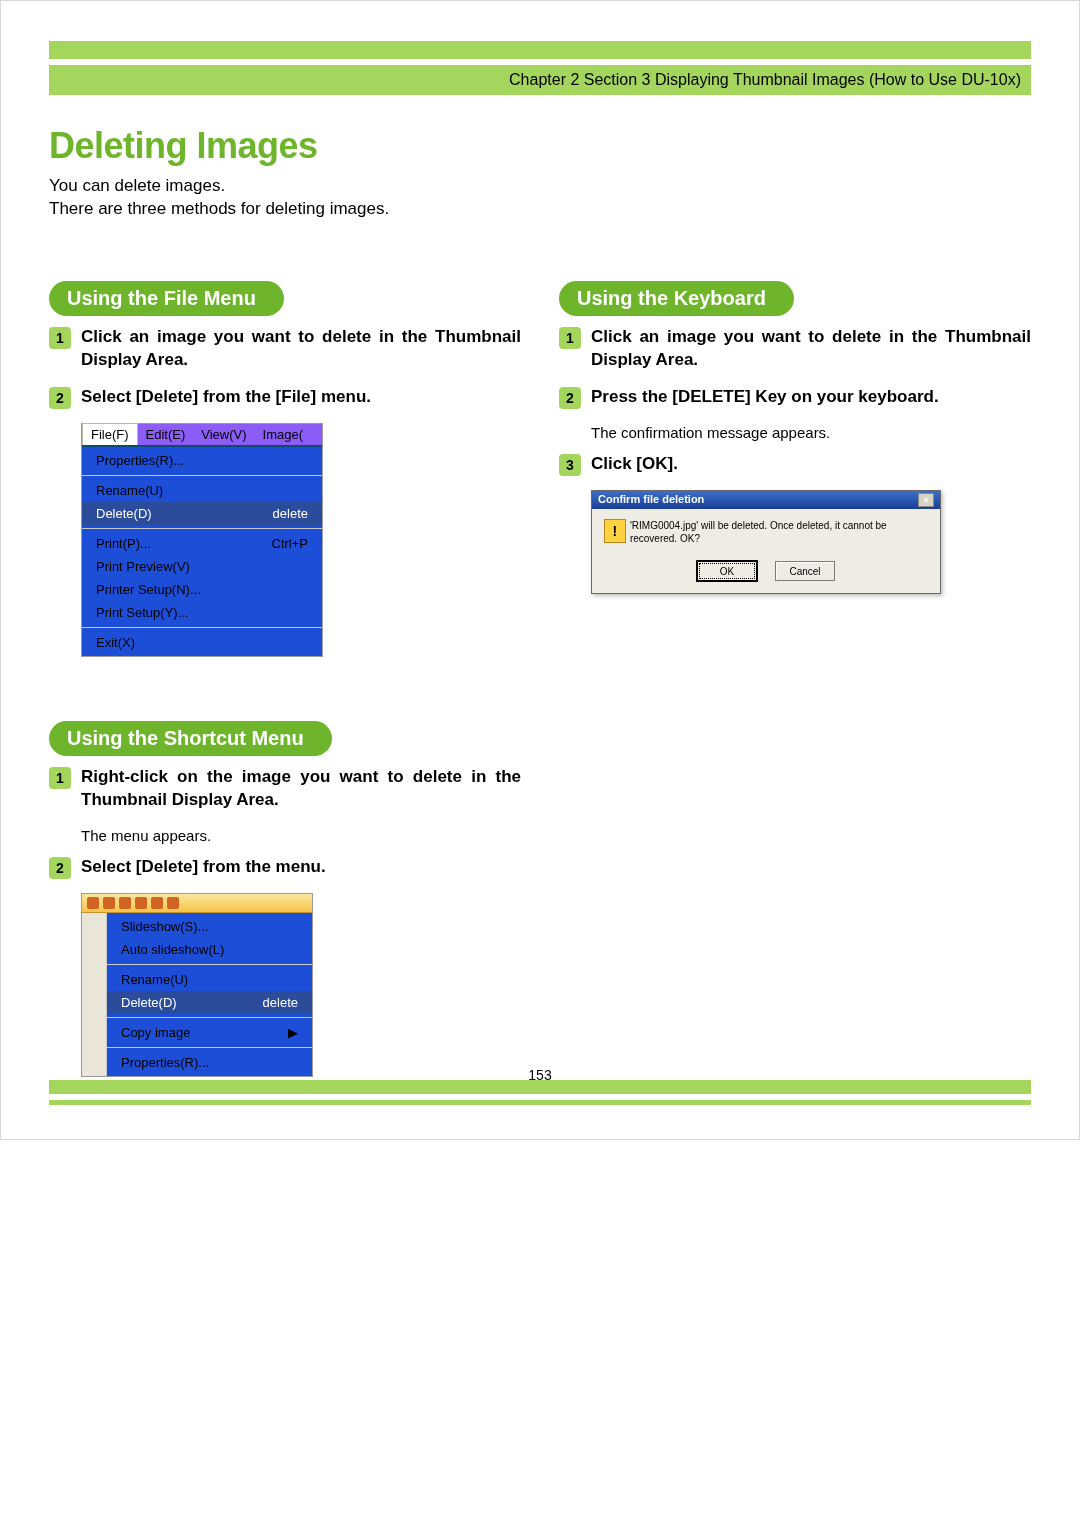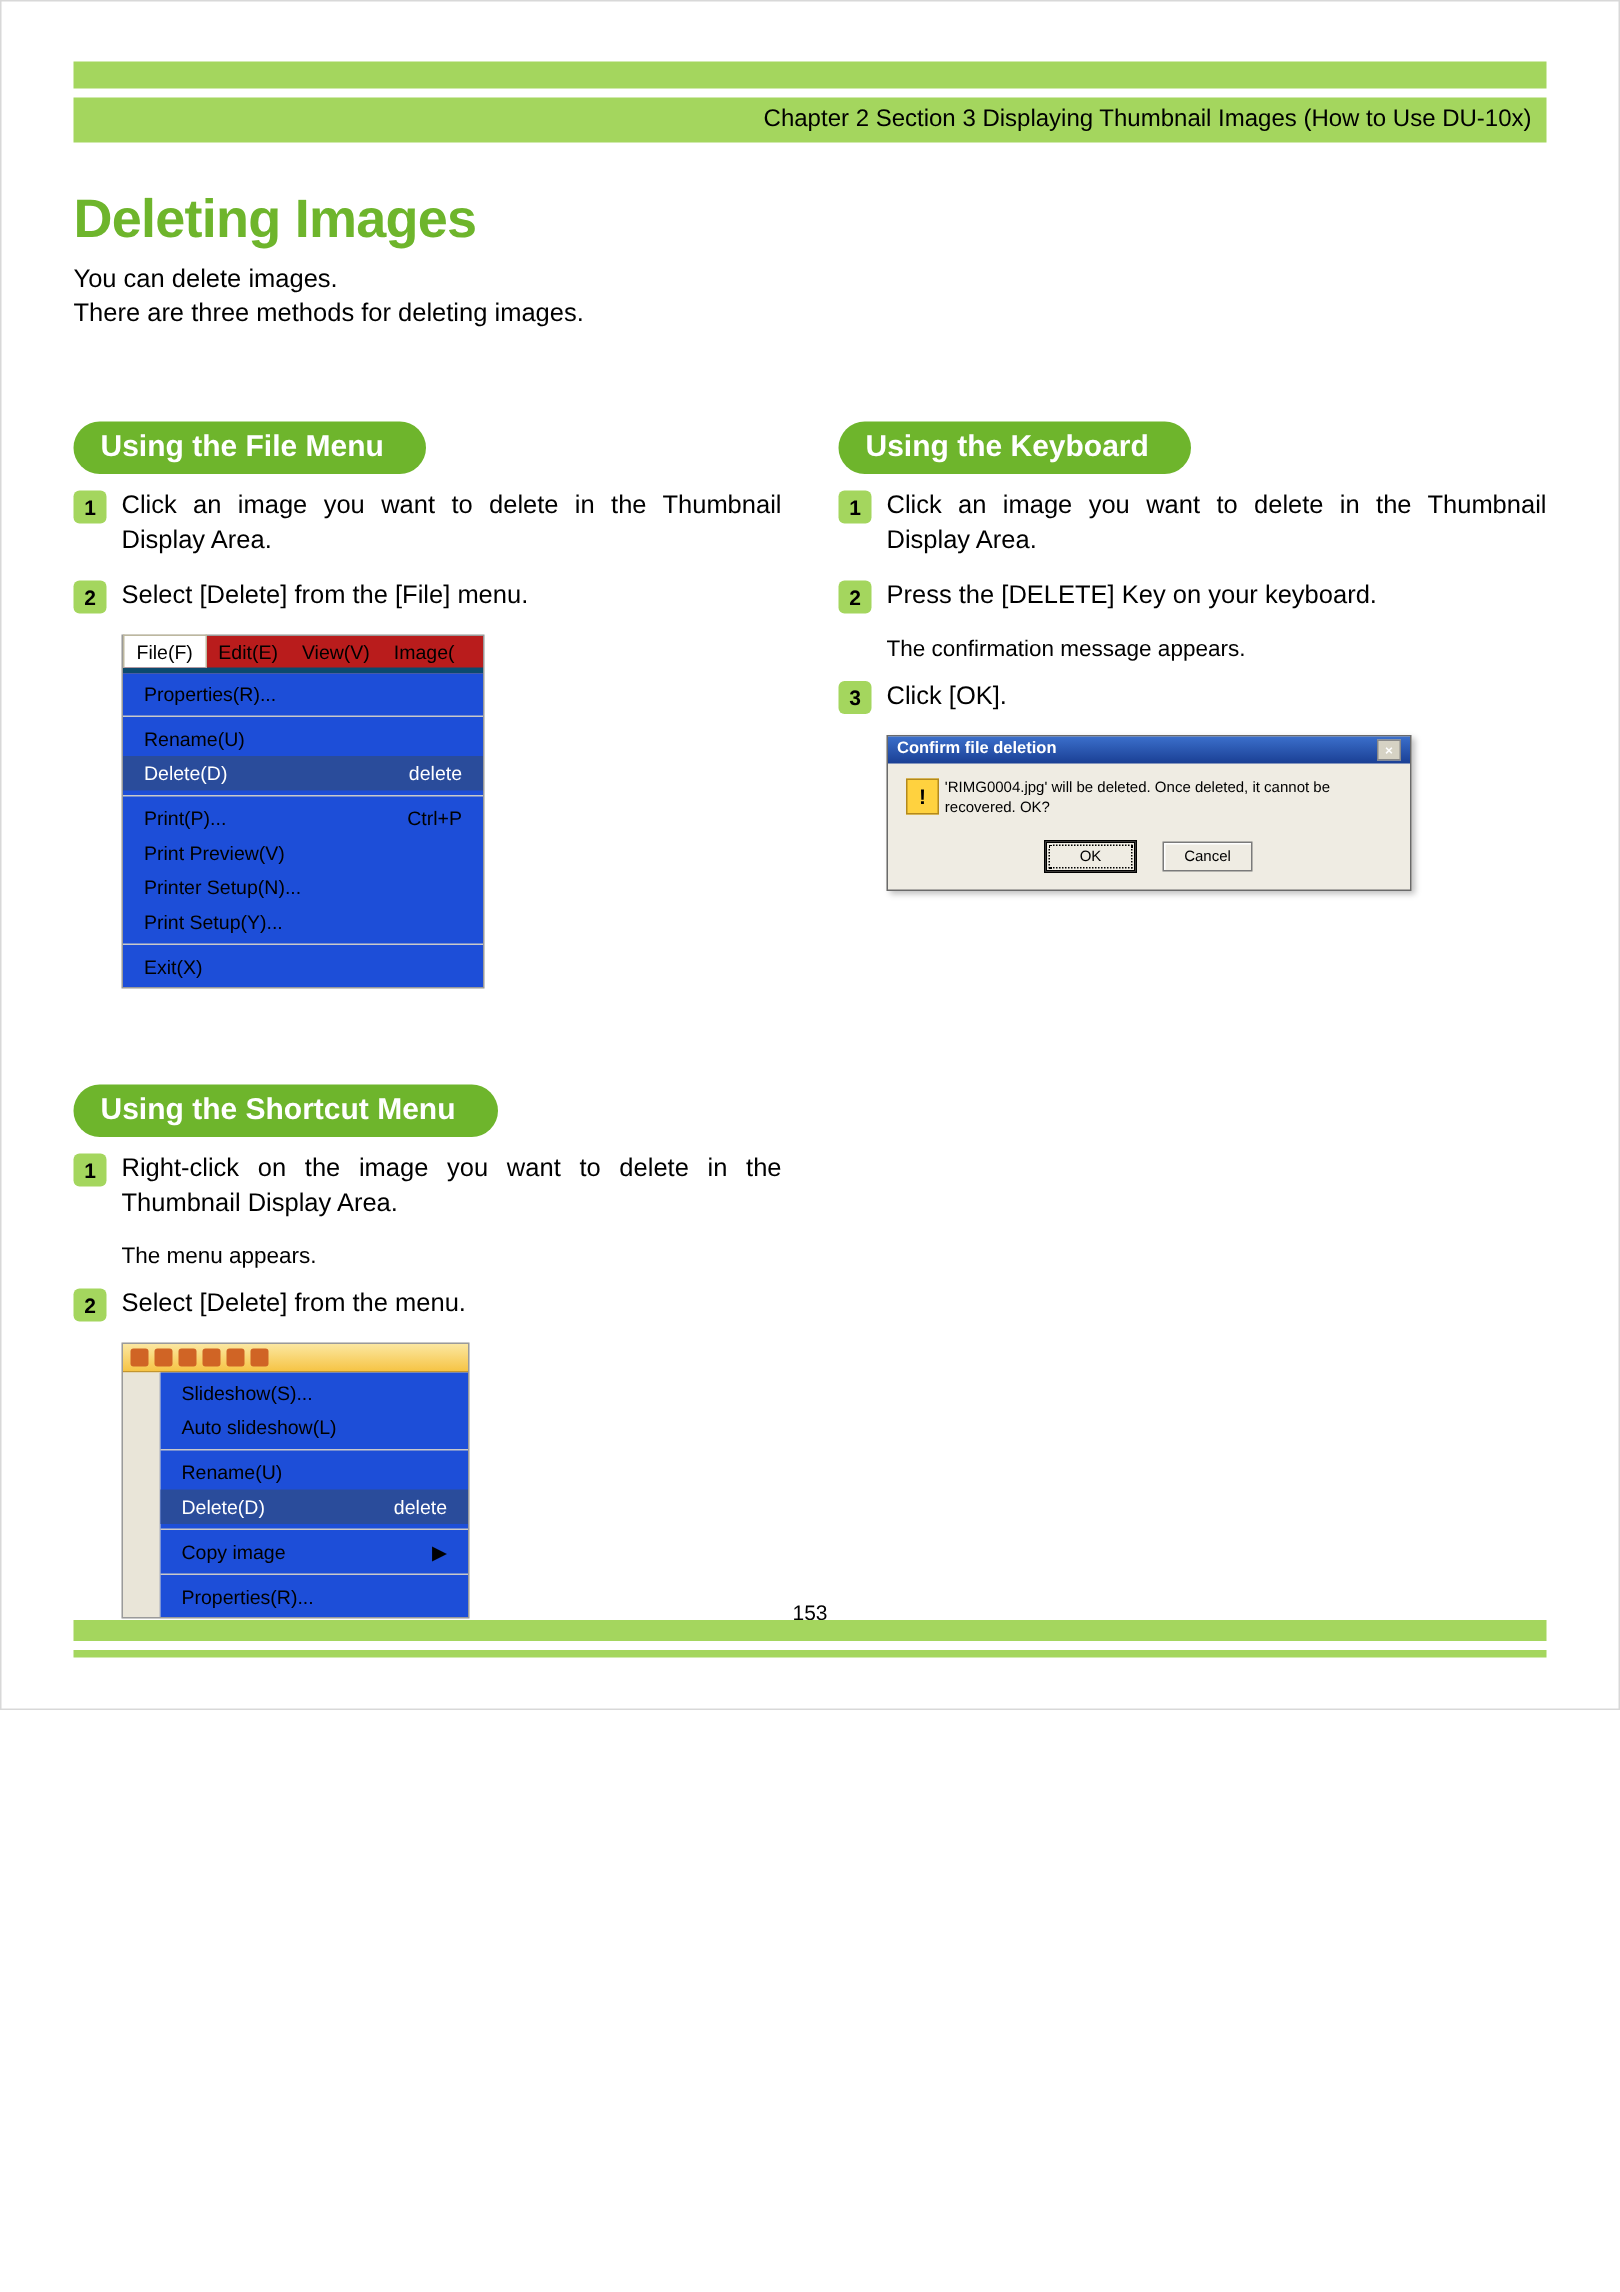--- a/index.html
+++ b/index.html
@@ -6,25 +6,25 @@
   .page{width:1080px;height:1140px;margin:0 auto;position:relative;box-sizing:border-box;padding:40px 48px 48px 48px;border:1px solid #d8d8d8}
   .top-bar{height:18px;background:#a4d65e;margin-bottom:6px}
   .breadcrumb-bar{background:#a4d65e;color:#000;font-size:16px;padding:6px 10px;text-align:right}
   .title{color:#6eb52c;font-family:"Arial Black",Arial,sans-serif;font-weight:900;font-size:36px;margin:30px 0 8px 0;letter-spacing:-0.5px}
   .intro{font-weight:400;font-size:17px;line-height:1.35;margin-bottom:60px}
   .two-col{display:flex;gap:38px}
   .col{flex:1;min-width:0}
   .section-pill{display:inline-block;background:#6eb52c;color:#fff;font-family:"Arial Black",Arial,sans-serif;font-weight:900;font-size:20px;padding:6px 28px 6px 18px;border-radius:18px;margin-bottom:10px}
   .step{display:flex;gap:10px;margin-bottom:14px;align-items:flex-start;text-align:justify}
   .step-num{flex:0 0 22px;height:22px;border-radius:4px;background:#a4d65e;color:#000;font-size:14px;font-weight:700;display:flex;align-items:center;justify-content:center;margin-top:1px}
-  .step-txt{font-weight:400;font-size:17px;line-height:1.35;flex:1}
+  .step-txt{font-weight:700;font-size:17px;line-height:1.35;flex:1}
   .step-note{font-weight:400;font-size:15px;margin:4px 0 10px 32px;line-height:1.35}
   
   .win-menu{width:240px;margin:6px 0 0 32px;border:1px solid #9a9a9a;background:#f3f2ee;font-family:Tahoma,Arial,sans-serif;font-size:13px;color:#000}
-  .win-menubar{display:flex;border-bottom:4px solid #0c4a6e;background:#b91c1c}
+  .win-menubar{display:flex;border-bottom:2px solid #0c4a6e;background:#8b5cf6}
   .win-menubar span{padding:3px 8px}
   .win-menubar span.sel{background:#fff;border:1px solid #bdb89f;border-bottom:none;margin-top:-1px}
   .win-list{padding:2px 0;background:#1d4ed8}
   .win-list .itm{display:flex;justify-content:space-between;padding:4px 14px}
   .win-list .sep{border-top:1px solid #c9c9c9;margin:3px 0}
   .win-list .itm.hl{background:#2a4c9b;color:#fff}
   .win-menu.context{width:230px}
   .toolbar-strip{height:18px;background:linear-gradient(#fbe7a1,#f6c445);border-bottom:1px solid #c3952e;display:flex;gap:4px;padding:0 5px;align-items:center}
   .toolbar-strip i{width:12px;height:12px;background:#d06425;border-radius:2px}
   .left-strip{width:24px;background:#e9e5d8;border-right:1px solid #c9c9c9}

